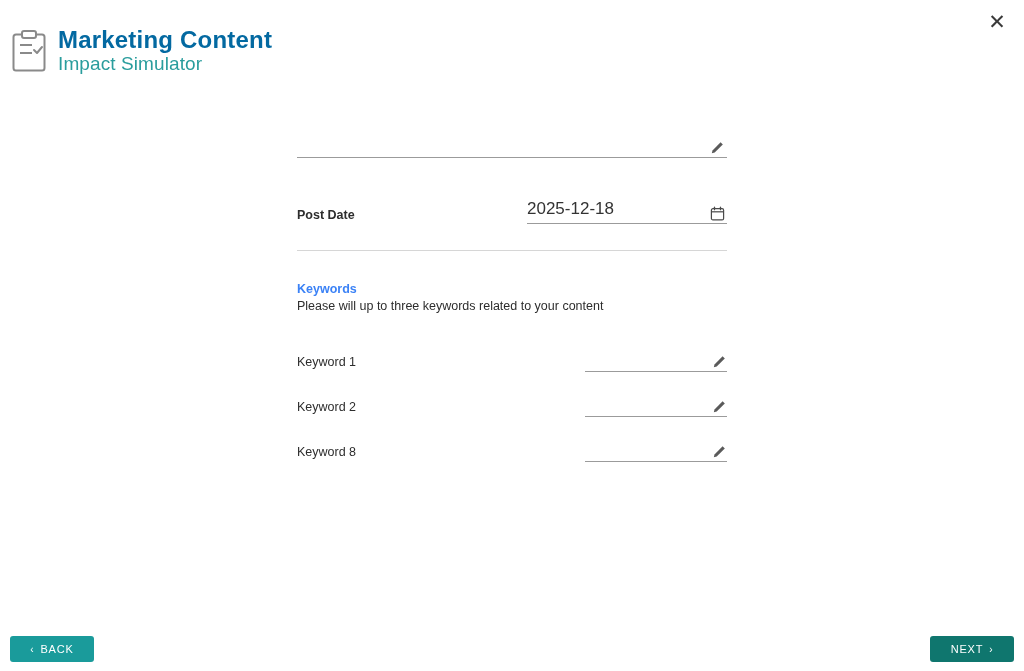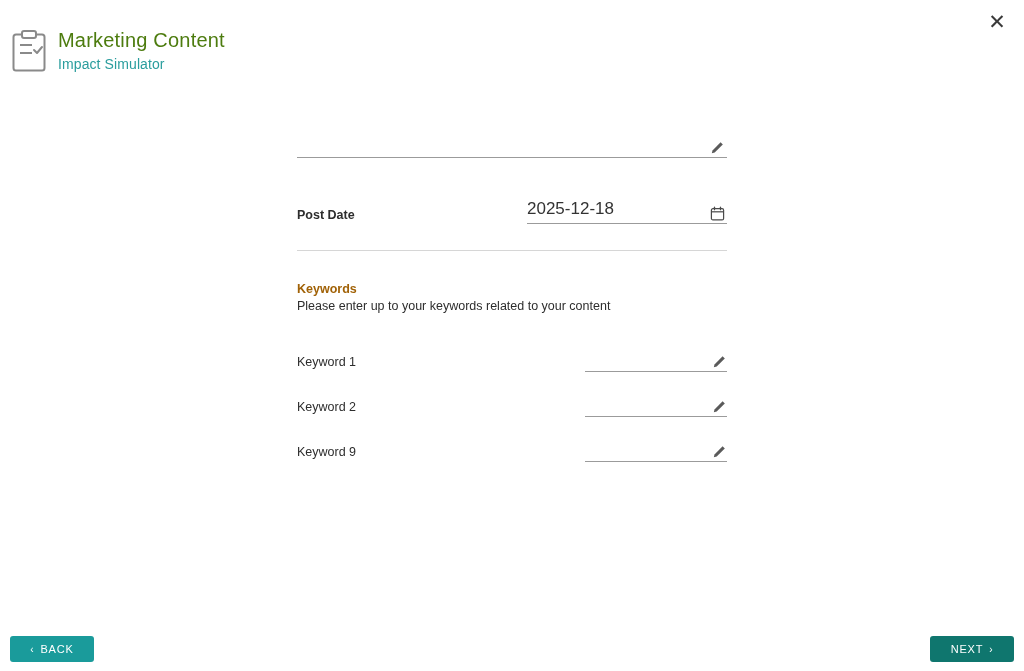--- a/index.html
+++ b/index.html
@@ -29,27 +29,28 @@
     height: 42px;
     margin-right: 12px;
     margin-top: 2px;
   }
   .title-block {
     display: flex;
     flex-direction: column;
     justify-content: center;
   }
   .app-title {
-    font-size: 20px;
-    color: #4d7c0f;
+    font-size: 24px;
+    color: #0369a1;
     line-height: 24px;
     letter-spacing: 0.2px;
+    font-weight: bold;
   }
   .app-subtitle {
-    font-size: 14px;
+    font-size: 19px;
     color: #2a9d9d;
     line-height: 20px;
     margin-top: 2px;
     letter-spacing: 0.1px;
   }
 
   
   .close-btn {
     position: absolute;
     top: 7px;
@@ -174,21 +175,21 @@
     width: 430px;
   }
 
   
   .keywords-head {
     margin-top: 30px;
   }
   .kw-title {
     font-size: 12.5px;
     font-weight: bold;
-    color: #a16207;
+    color: #3b82f6;
     line-height: 17px;
   }
   .kw-desc {
     font-size: 12.5px;
     color: #2d2d2d;
     line-height: 17px;
   }
 
   .kw-row {
     display: flex;
@@ -354,21 +355,21 @@
           <line x1="11.2" y1="1.2" x2="11.2" y2="4" stroke="#4a4a4a" stroke-width="1.3" stroke-linecap="round"></line>
         </svg>
       </span>
     </div>
   </div>
 
   <div class="section-divider"></div>
 
   <div class="keywords-head">
     <div class="kw-title">Keywords</div>
-    <div class="kw-desc">Please enter up to your keywords related to your content</div>
+    <div class="kw-desc">Please will up to three keywords related to your content</div>
   </div>
 
   <div class="kw-row kw-row-1">
     <div class="kw-label">Keyword 1</div>
     <div class="kw-field">
       <input class="kw-input" type="text" value="" style="">
       <div class="kw-underline"></div>
       <span class="kw-pencil">
         <svg width="14" height="14" viewBox="0 0 14 14" xmlns="http://www.w3.org/2000/svg">
           <path d="M1.5 10.4 L9.6 2.3 l2.2 2.2 l-8.1 8.1 l-2.9 0.7 z" fill="#5a5a5a"></path>
@@ -384,21 +385,21 @@
       <div class="kw-underline"></div>
       <span class="kw-pencil">
         <svg width="14" height="14" viewBox="0 0 14 14" xmlns="http://www.w3.org/2000/svg">
           <path d="M1.5 10.4 L9.6 2.3 l2.2 2.2 l-8.1 8.1 l-2.9 0.7 z" fill="#5a5a5a"></path>
         </svg>
       </span>
     </div>
   </div>
 
   <div class="kw-row kw-row-3">
-    <div class="kw-label">Keyword 9</div>
+    <div class="kw-label">Keyword 8</div>
     <div class="kw-field">
       <input class="kw-input" type="text" value="" style="">
       <div class="kw-underline"></div>
       <span class="kw-pencil">
         <svg width="14" height="14" viewBox="0 0 14 14" xmlns="http://www.w3.org/2000/svg">
           <path d="M1.5 10.4 L9.6 2.3 l2.2 2.2 l-8.1 8.1 l-2.9 0.7 z" fill="#5a5a5a"></path>
         </svg>
       </span>
     </div>
   </div>

